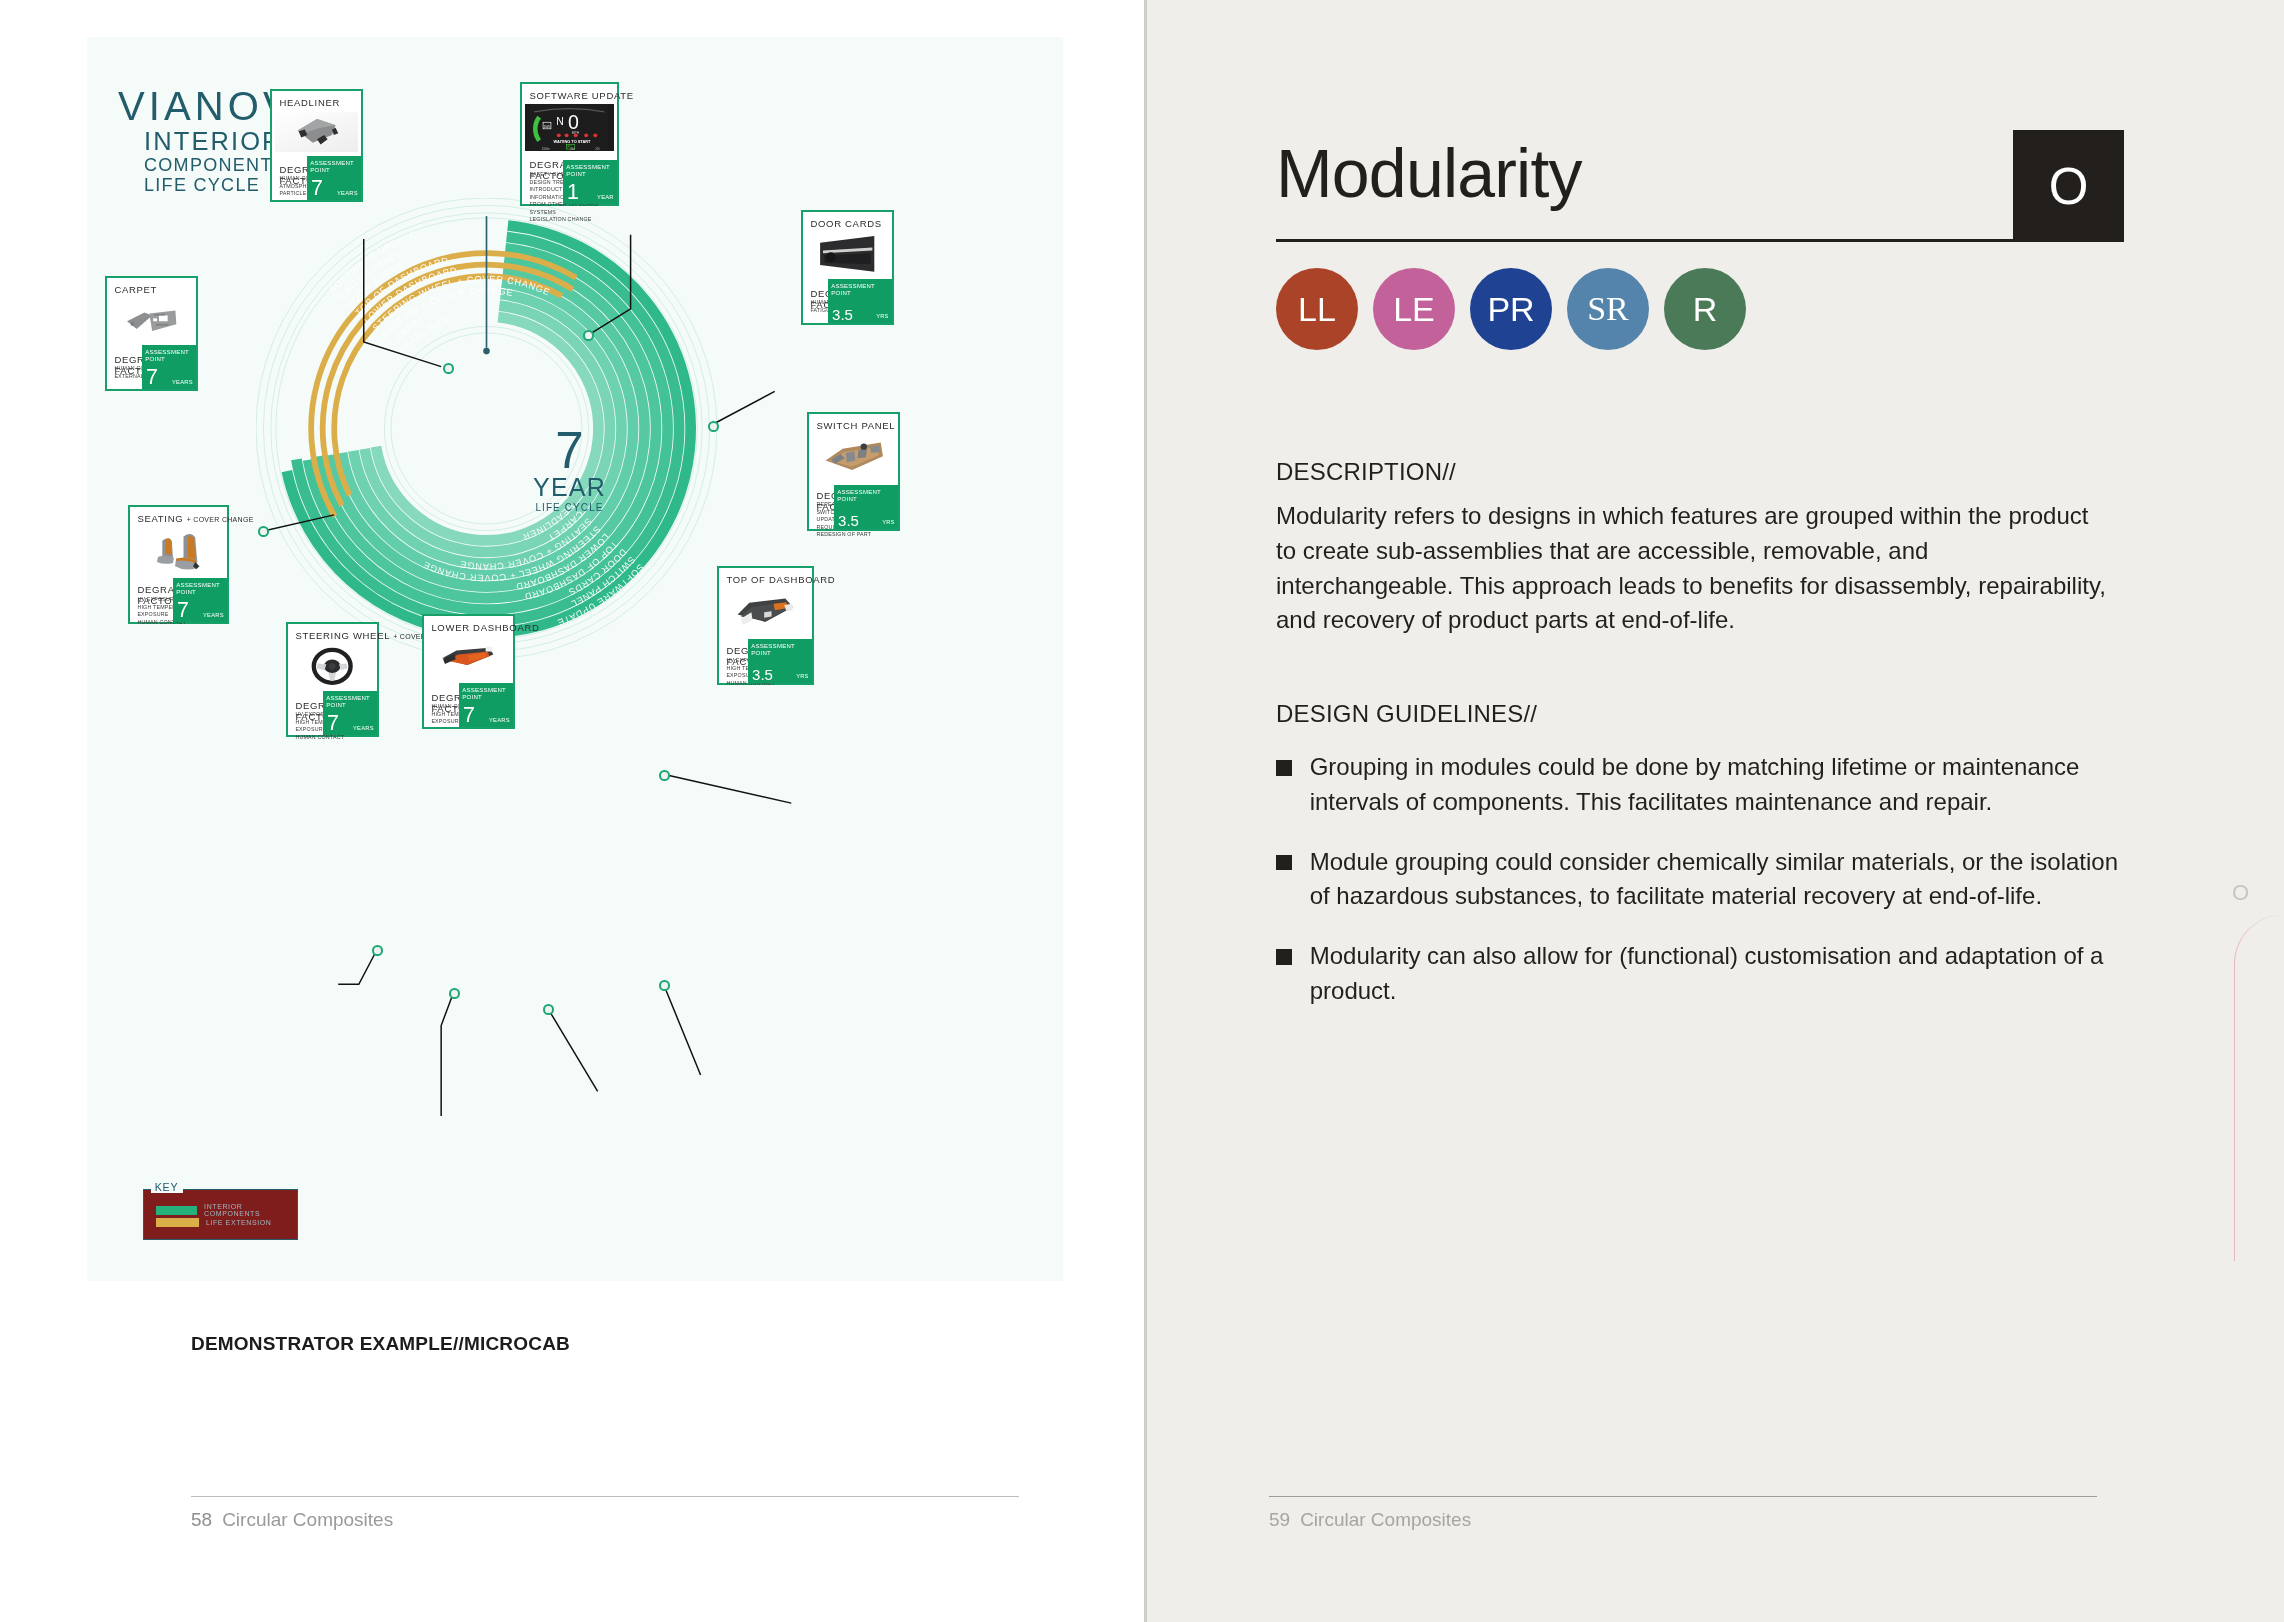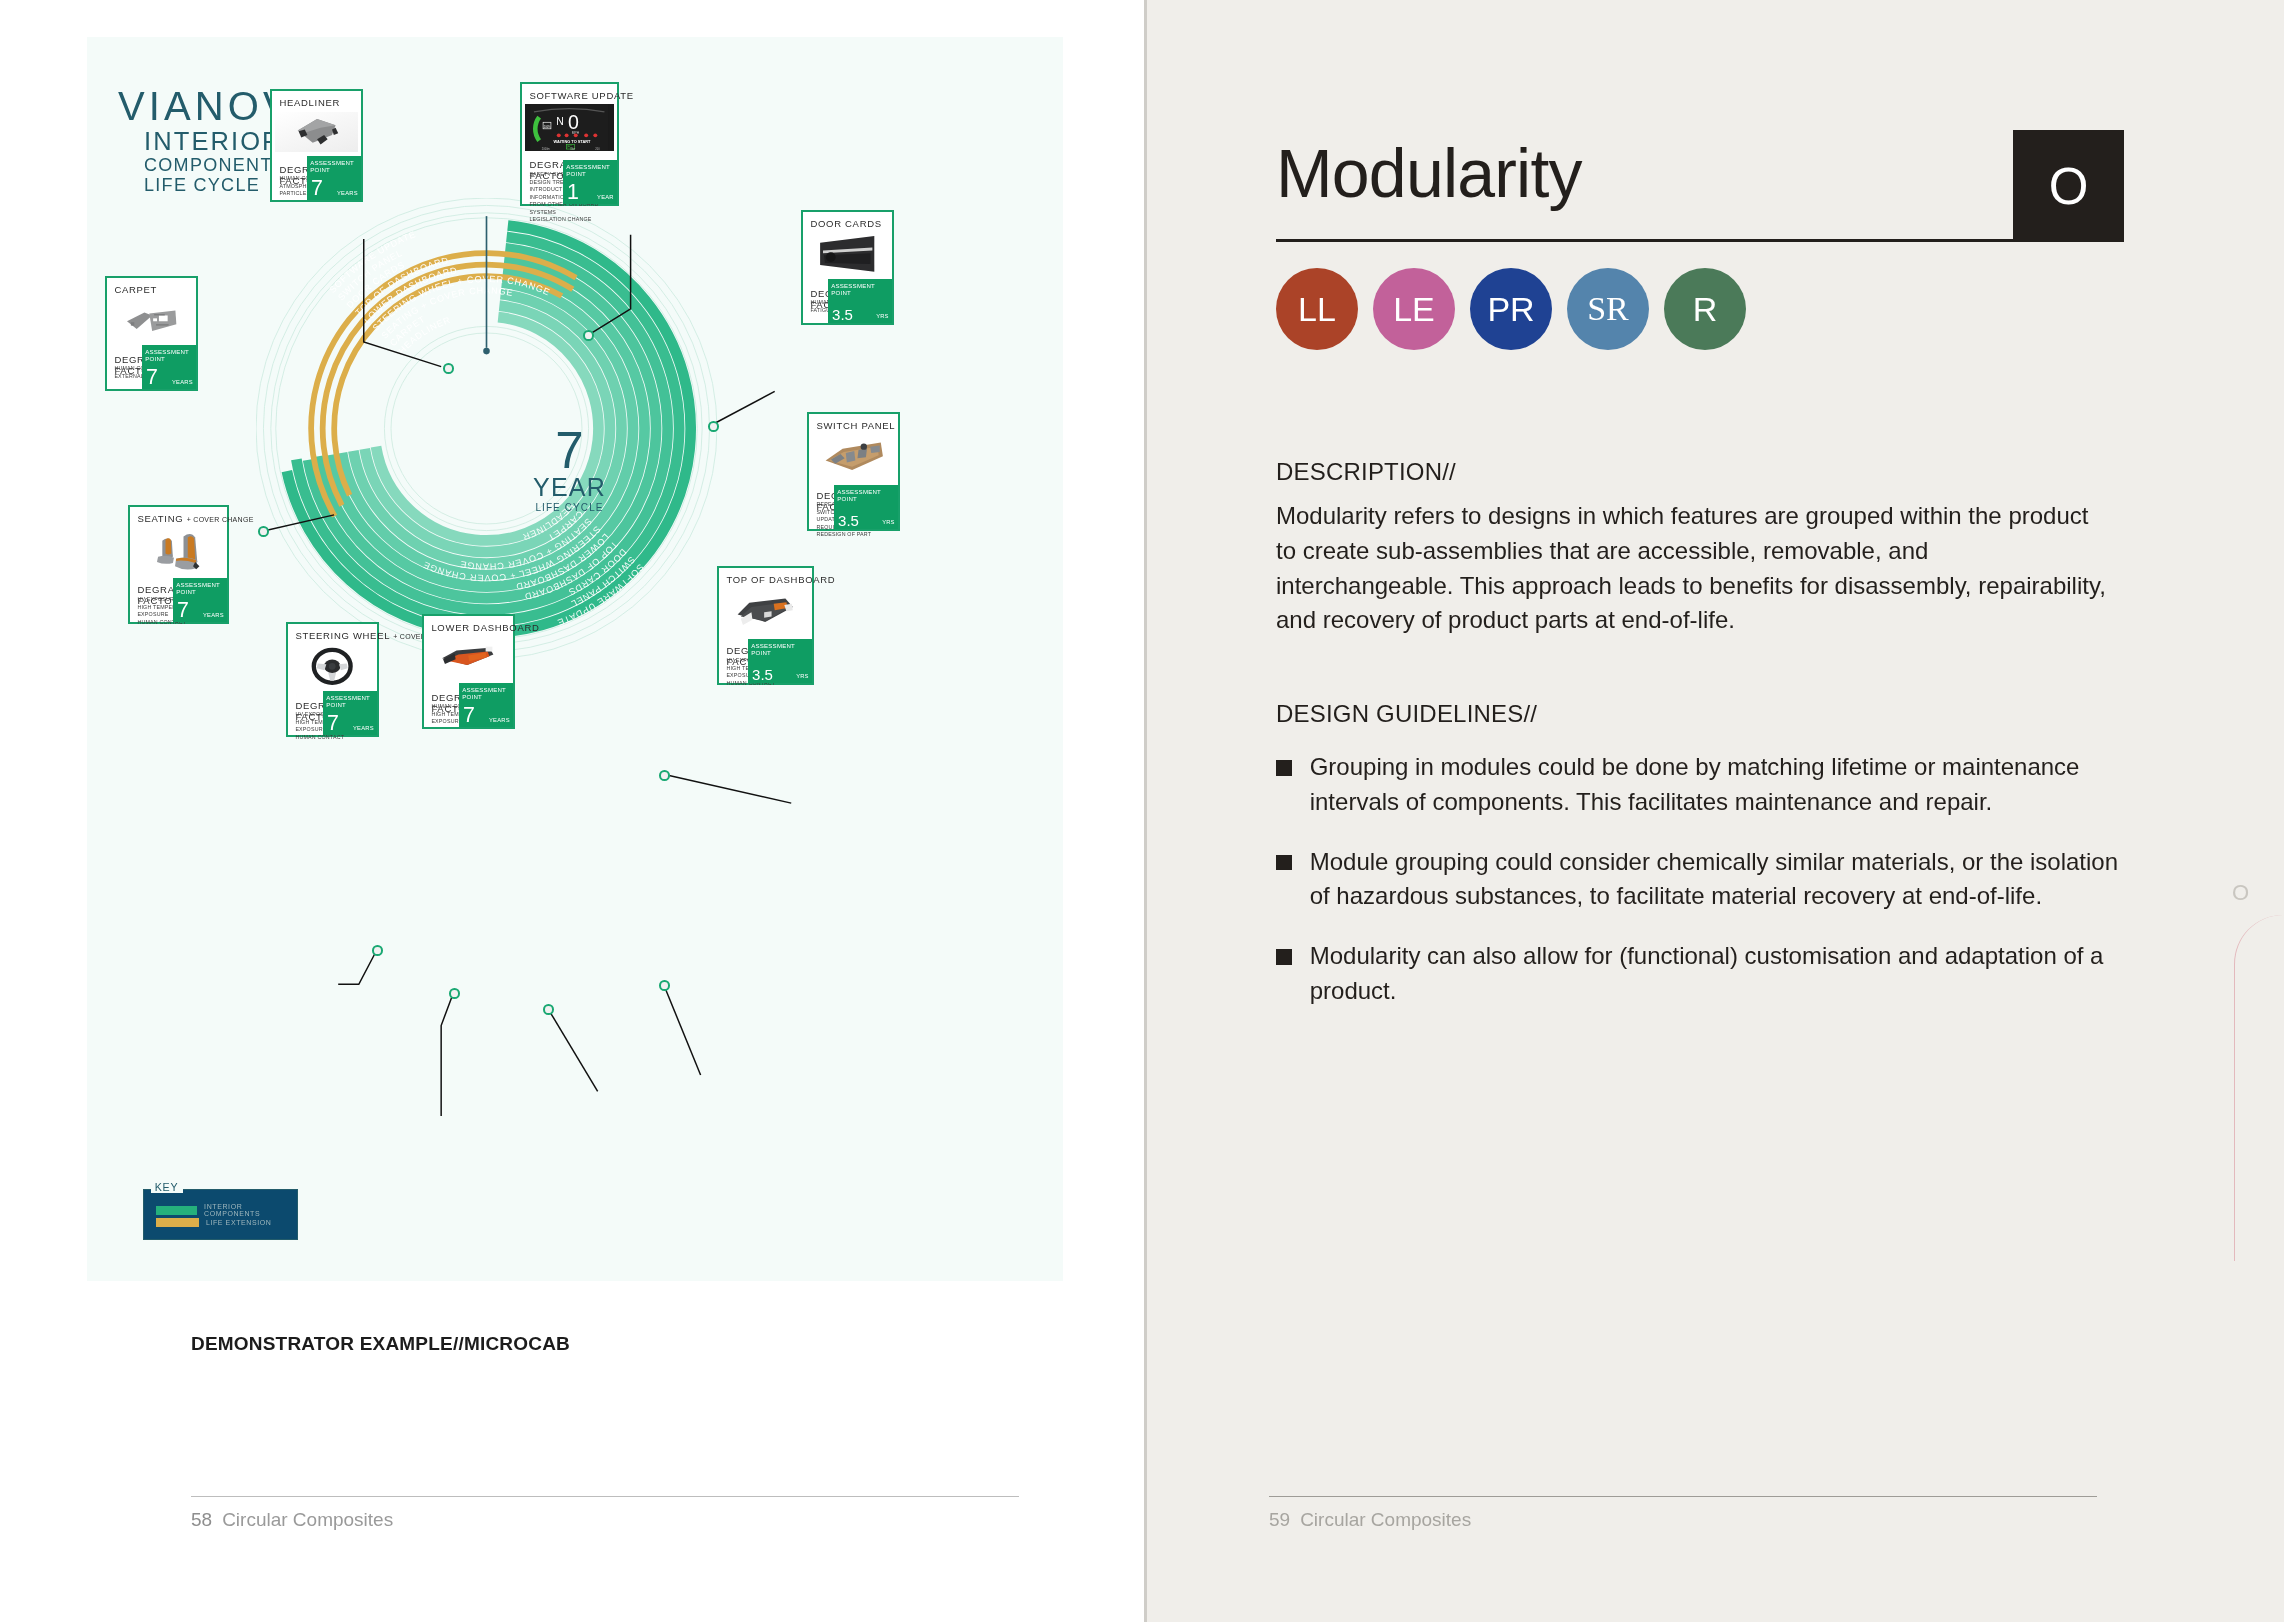--- a/index.html
+++ b/index.html
@@ -27,21 +27,21 @@
   .badge .bt{position:absolute;left:3.3px;top:2.5px;font-size:6.1px;letter-spacing:0.2px;line-height:1.2;}
   .badge .bv{position:absolute;left:4.1px;bottom:0.8px;font-size:21.4px;font-weight:300;line-height:1;}
   .badge .bu{position:absolute;right:3.3px;bottom:4.1px;font-size:5.8px;letter-spacing:0.2px;}
   .badge.wide{width:64px;}
   .badge.wide .bv{font-size:15px;}
 
   
   .ill{position:absolute;left:0;top:0;width:100%;height:100%;}
 
   
-  .keybox{position:absolute;left:56px;top:1152px;width:155px;height:51px;border:1.6px solid #235c6b;box-sizing:border-box;background:#0c4a6e;}
+  .keybox{position:absolute;left:56px;top:1152px;width:155px;height:51px;border:1.6px solid #235c6b;box-sizing:border-box;background:#7f1d1d;}
   .keybox .klabel{position:absolute;left:6.6px;top:-9px;background:#f4fbf9;padding:0 4.1px;font-size:10.7px;letter-spacing:0.8px;color:#235c6b;}
   .keybox .krow{position:absolute;left:11.5px;display:flex;align-items:center;gap:7.4px;}
   .keybox .sw{width:43px;height:9px;}
   .keybox .kt{font-size:7px;letter-spacing:0.6px;color:#9fb7bd;}
 
   
   .ring-wrap{position:absolute;left:169px;top:161px;width:461px;height:461px;}
   .ring-core{position:absolute;left:50%;top:50%;transform:translate(-50%,-50%);text-align:center;color:#235c6b;}
   .ring-core .rc7{font-size:51px;font-weight:300;line-height:.9;}
   .ring-core .rcy{font-size:25px;letter-spacing:1.2px;line-height:1.05;}

